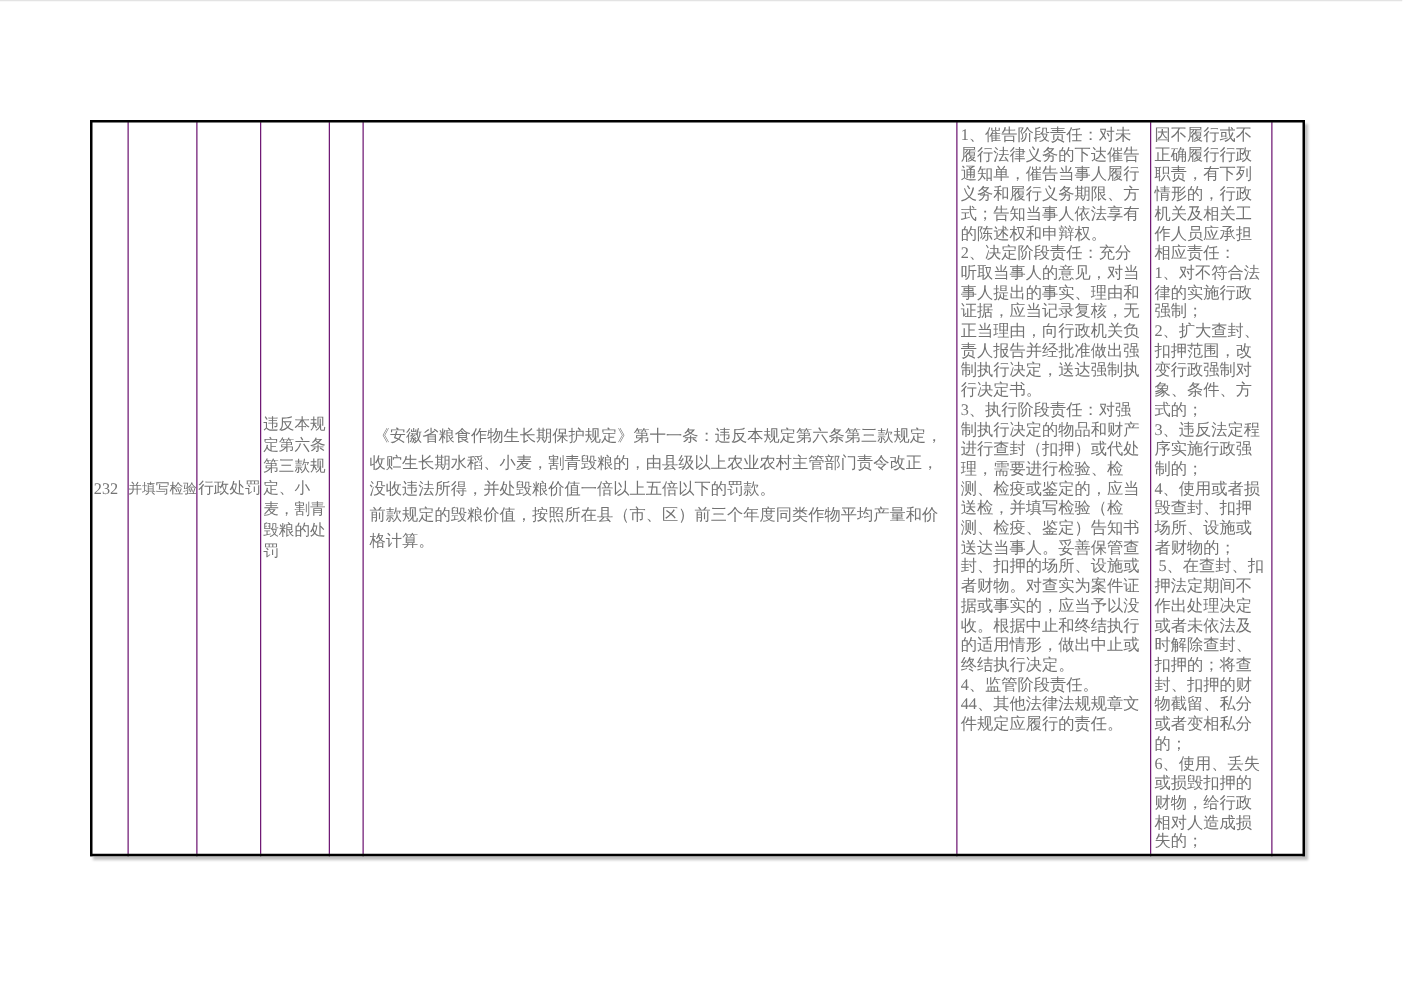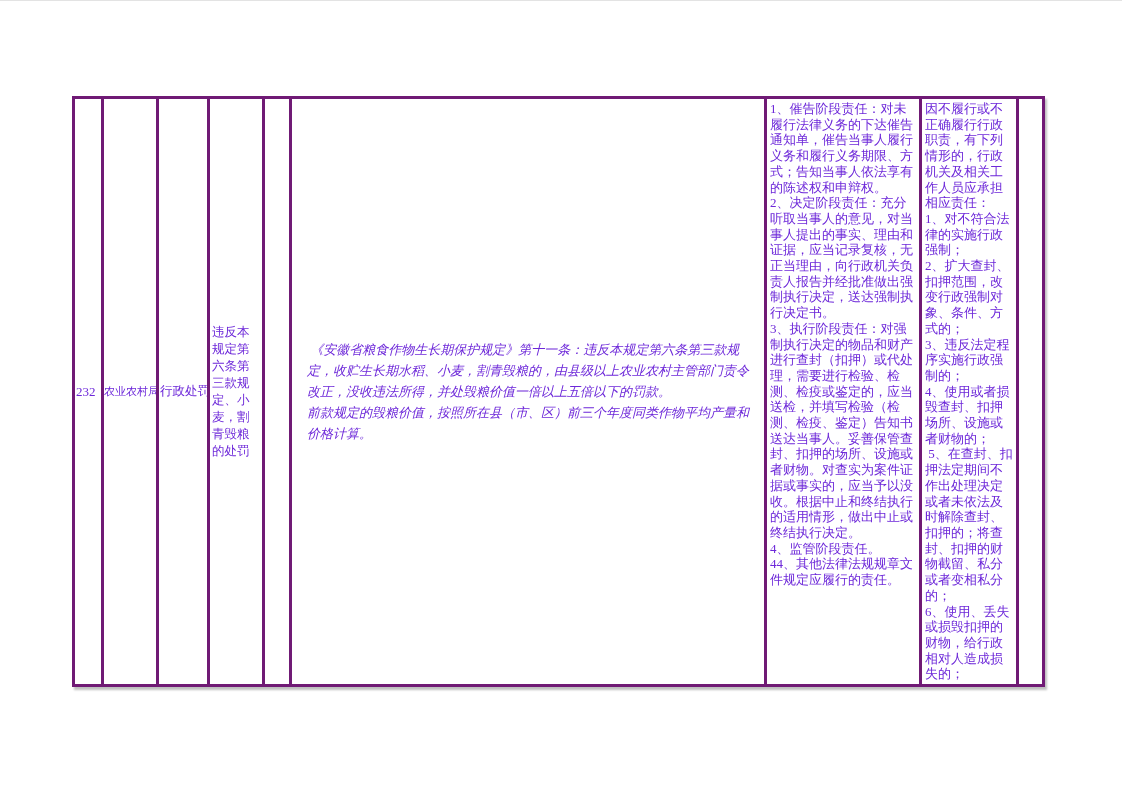--- a/index.html
+++ b/index.html
@@ -20,34 +20,34 @@
     left:72px;top:95px;
     width:972px;
     border-collapse:collapse;
     table-layout:fixed;
     border:2px solid #000;
     box-shadow:2px 3px 2px rgba(0,0,0,0.25);
     background:#fff;
   }
   .doc-table tr{height:516px;}
   .doc-table td{
-    border:3px solid #701a75;
+    border:1px solid #701a75;
     vertical-align:middle;
     padding:0 3px;
     white-space:pre-wrap;
     overflow:hidden;
     line-break:strict;
-    color:#6d28d9;
+    color:#737373;
   }
   td.seq{font-size:13px;text-align:left;padding:0 1px;}
   td.dept{font-size:11px;text-align:center;white-space:nowrap;padding:0 0;}
   td.ptype{font-size:12.5px;text-align:right;white-space:nowrap;padding:0 1px;}
   td.pname{font-size:12.5px;line-height:17px;text-align:left;padding:0 2px;}
   td.spacer{padding:0;}
-  td.legal{font-size:13px;line-height:21px;padding:0 15px;font-style:italic;}
+  td.legal{font-size:13px;line-height:21px;padding:0 5px;}
   td.resp{font-size:13px;line-height:15.7px;vertical-align:top;padding:2px 3px;}
   td.acct{font-size:13px;line-height:15.7px;vertical-align:top;padding:2px 3px;margin-left:22px;}
 </style>
 </head>
 <body>
 
 <div class="page">
   <table class="doc-table">
     <colgroup>
       <col style="width:29px">
@@ -56,21 +56,21 @@
       <col style="width:55px">
       <col style="width:27px">
       <col style="width:475px">
       <col style="width:155px">
       <col style="width:97px">
       <col style="width:26px">
     </colgroup>
     <tbody>
         <tr>
       <td class="seq">232</td>
-      <td class="dept">农业农村局</td>
+      <td class="dept">并填写检验</td>
       <td class="ptype">行政处罚</td>
       <td class="pname">违反本规定第六条第三款规定、小麦，割青毁粮的处罚</td>
       <td class="spacer"></td>
       <td class="legal"> 《安徽省粮食作物生长期保护规定》第十一条：违反本规定第六条第三款规定，收贮生长期水稻、小麦，割青毁粮的，由县级以上农业农村主管部门责令改正，没收违法所得，并处毁粮价值一倍以上五倍以下的罚款。
 前款规定的毁粮价值，按照所在县（市、区）前三个年度同类作物平均产量和价格计算。</td>
       <td class="resp">1、催告阶段责任：对未履行法律义务的下达催告通知单，催告当事人履行义务和履行义务期限、方式；告知当事人依法享有的陈述权和申辩权。
 2、决定阶段责任：充分听取当事人的意见，对当事人提出的事实、理由和证据，应当记录复核，无正当理由，向行政机关负责人报告并经批准做出强制执行决定，送达强制执行决定书。
 3、执行阶段责任：对强制执行决定的物品和财产进行查封（扣押）或代处理，需要进行检验、检测、检疫或鉴定的，应当送检，并填写检验（检测、检疫、鉴定）告知书送达当事人。妥善保管查封、扣押的场所、设施或者财物。对查实为案件证据或事实的，应当予以没收。根据中止和终结执行的适用情形，做出中止或终结执行决定。
 4、监管阶段责任。
 44、其他法律法规规章文件规定应履行的责任。</td>

